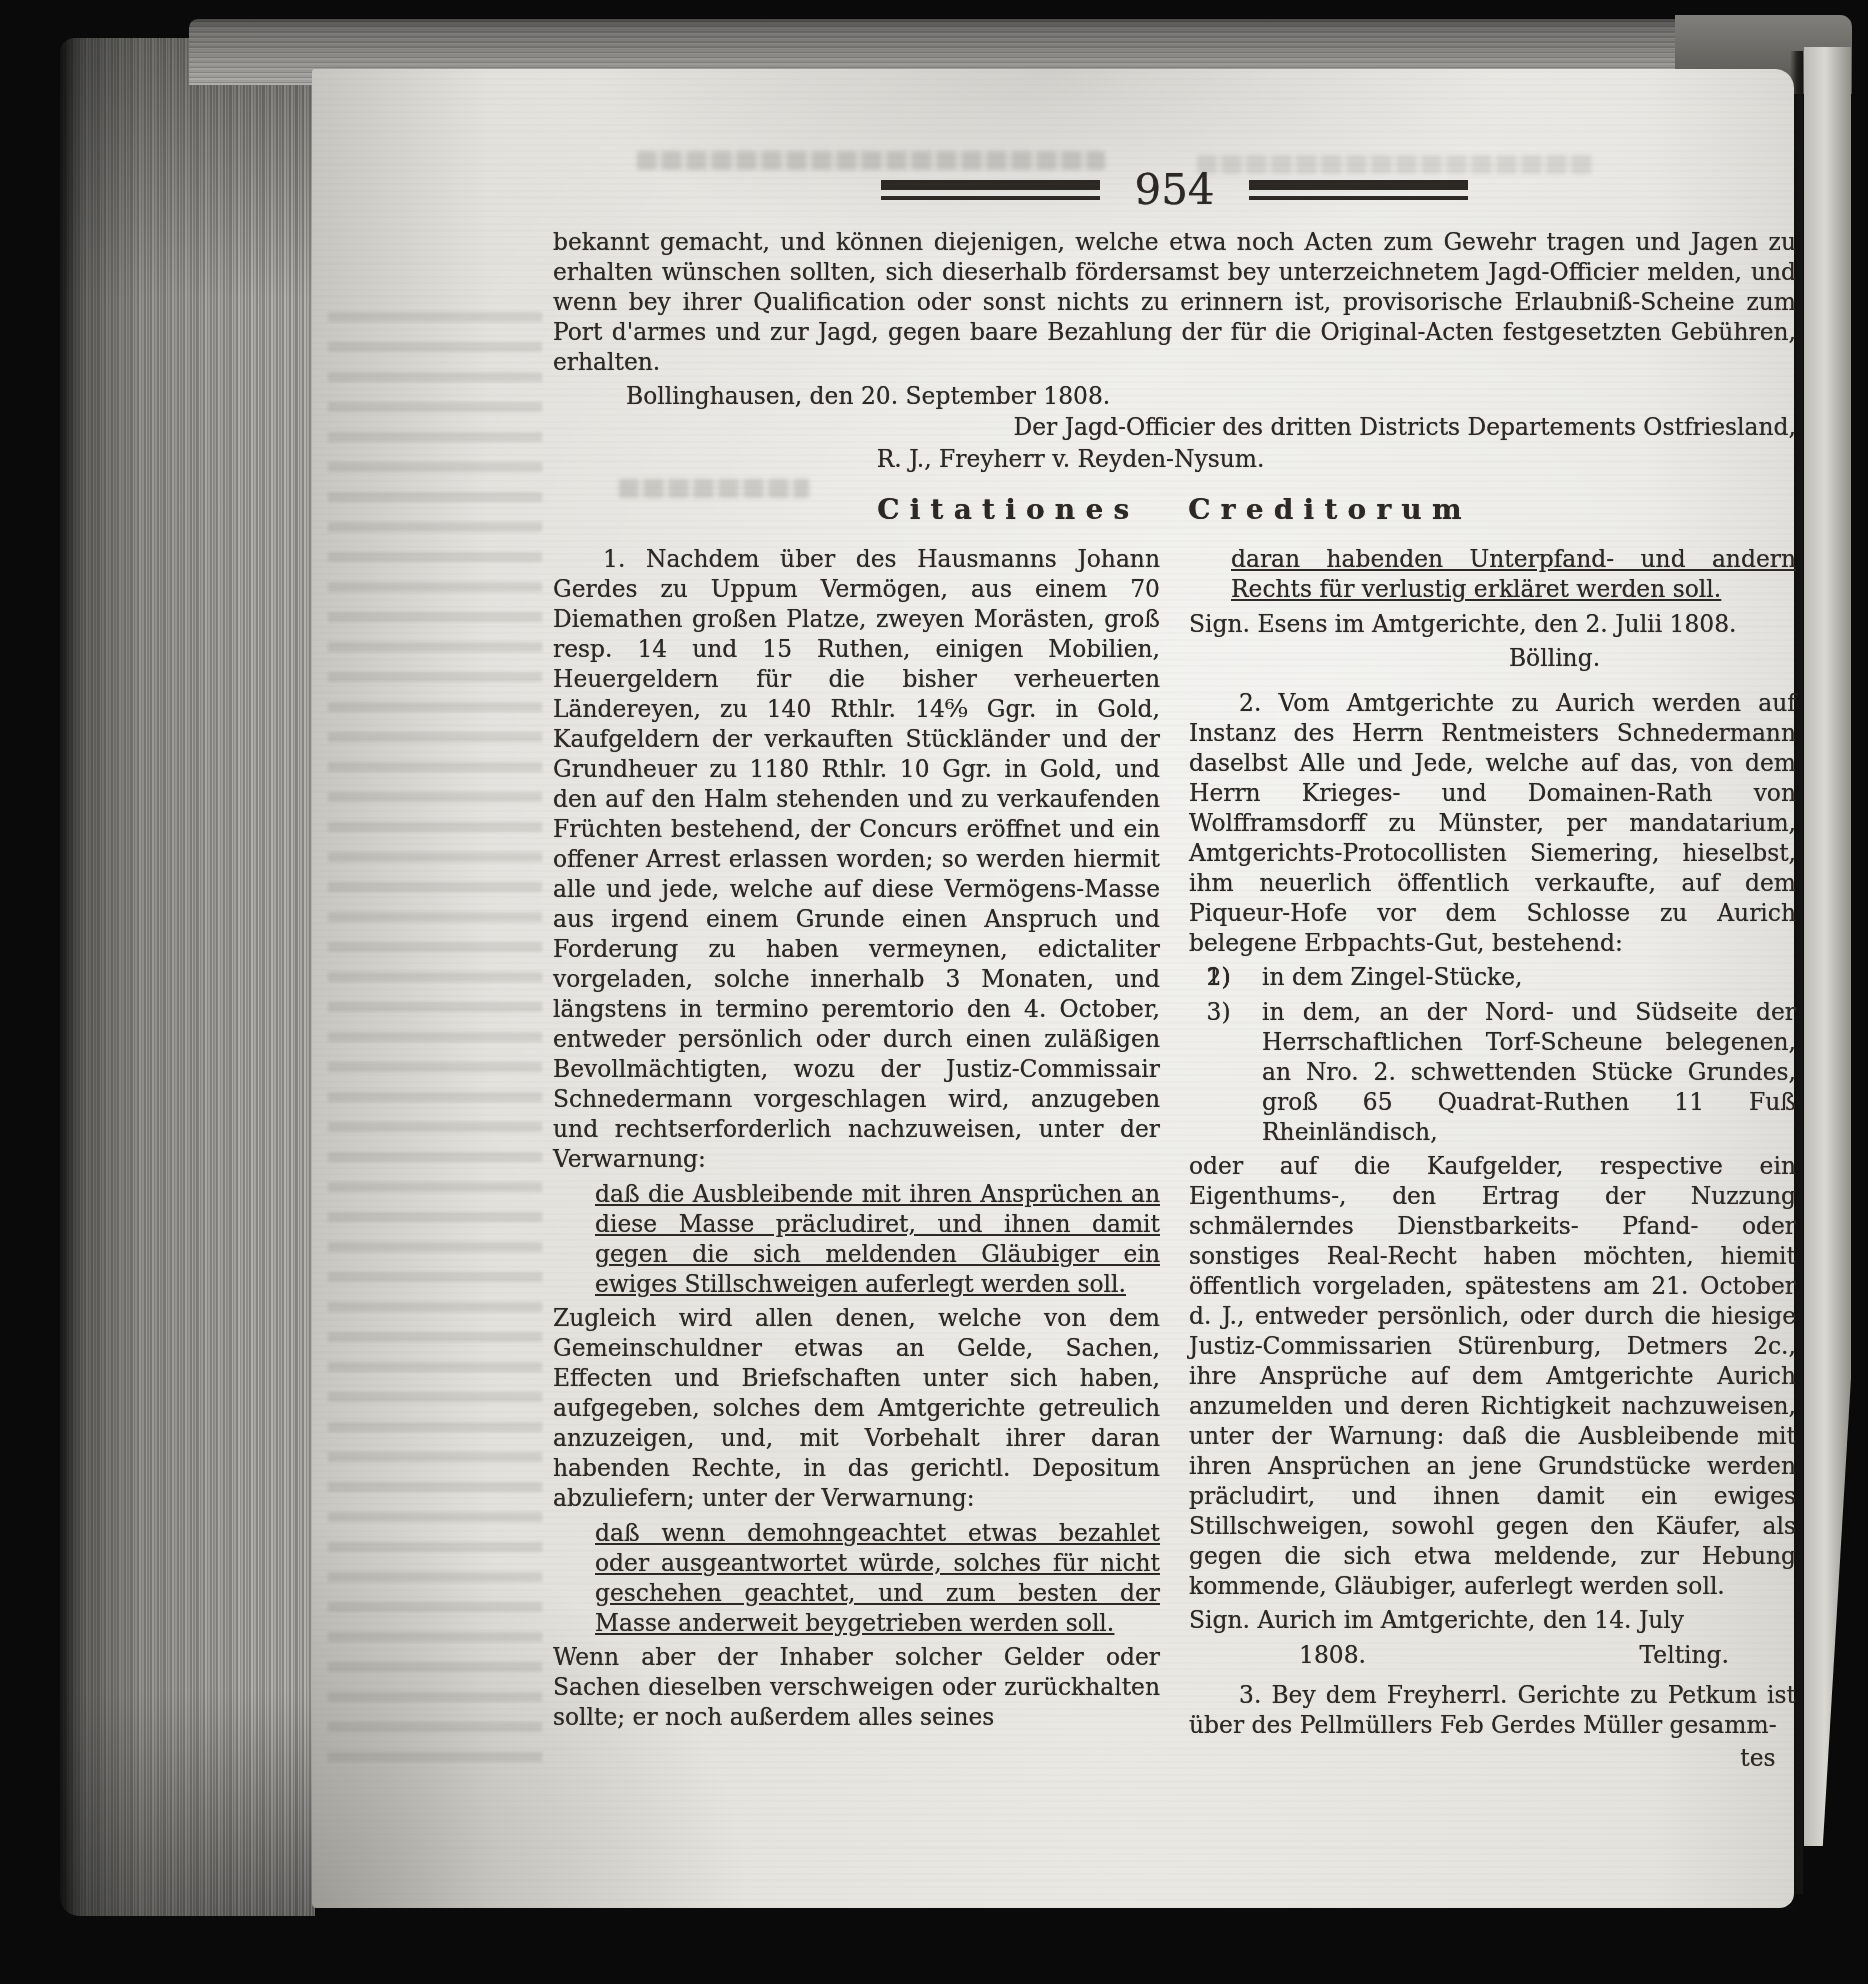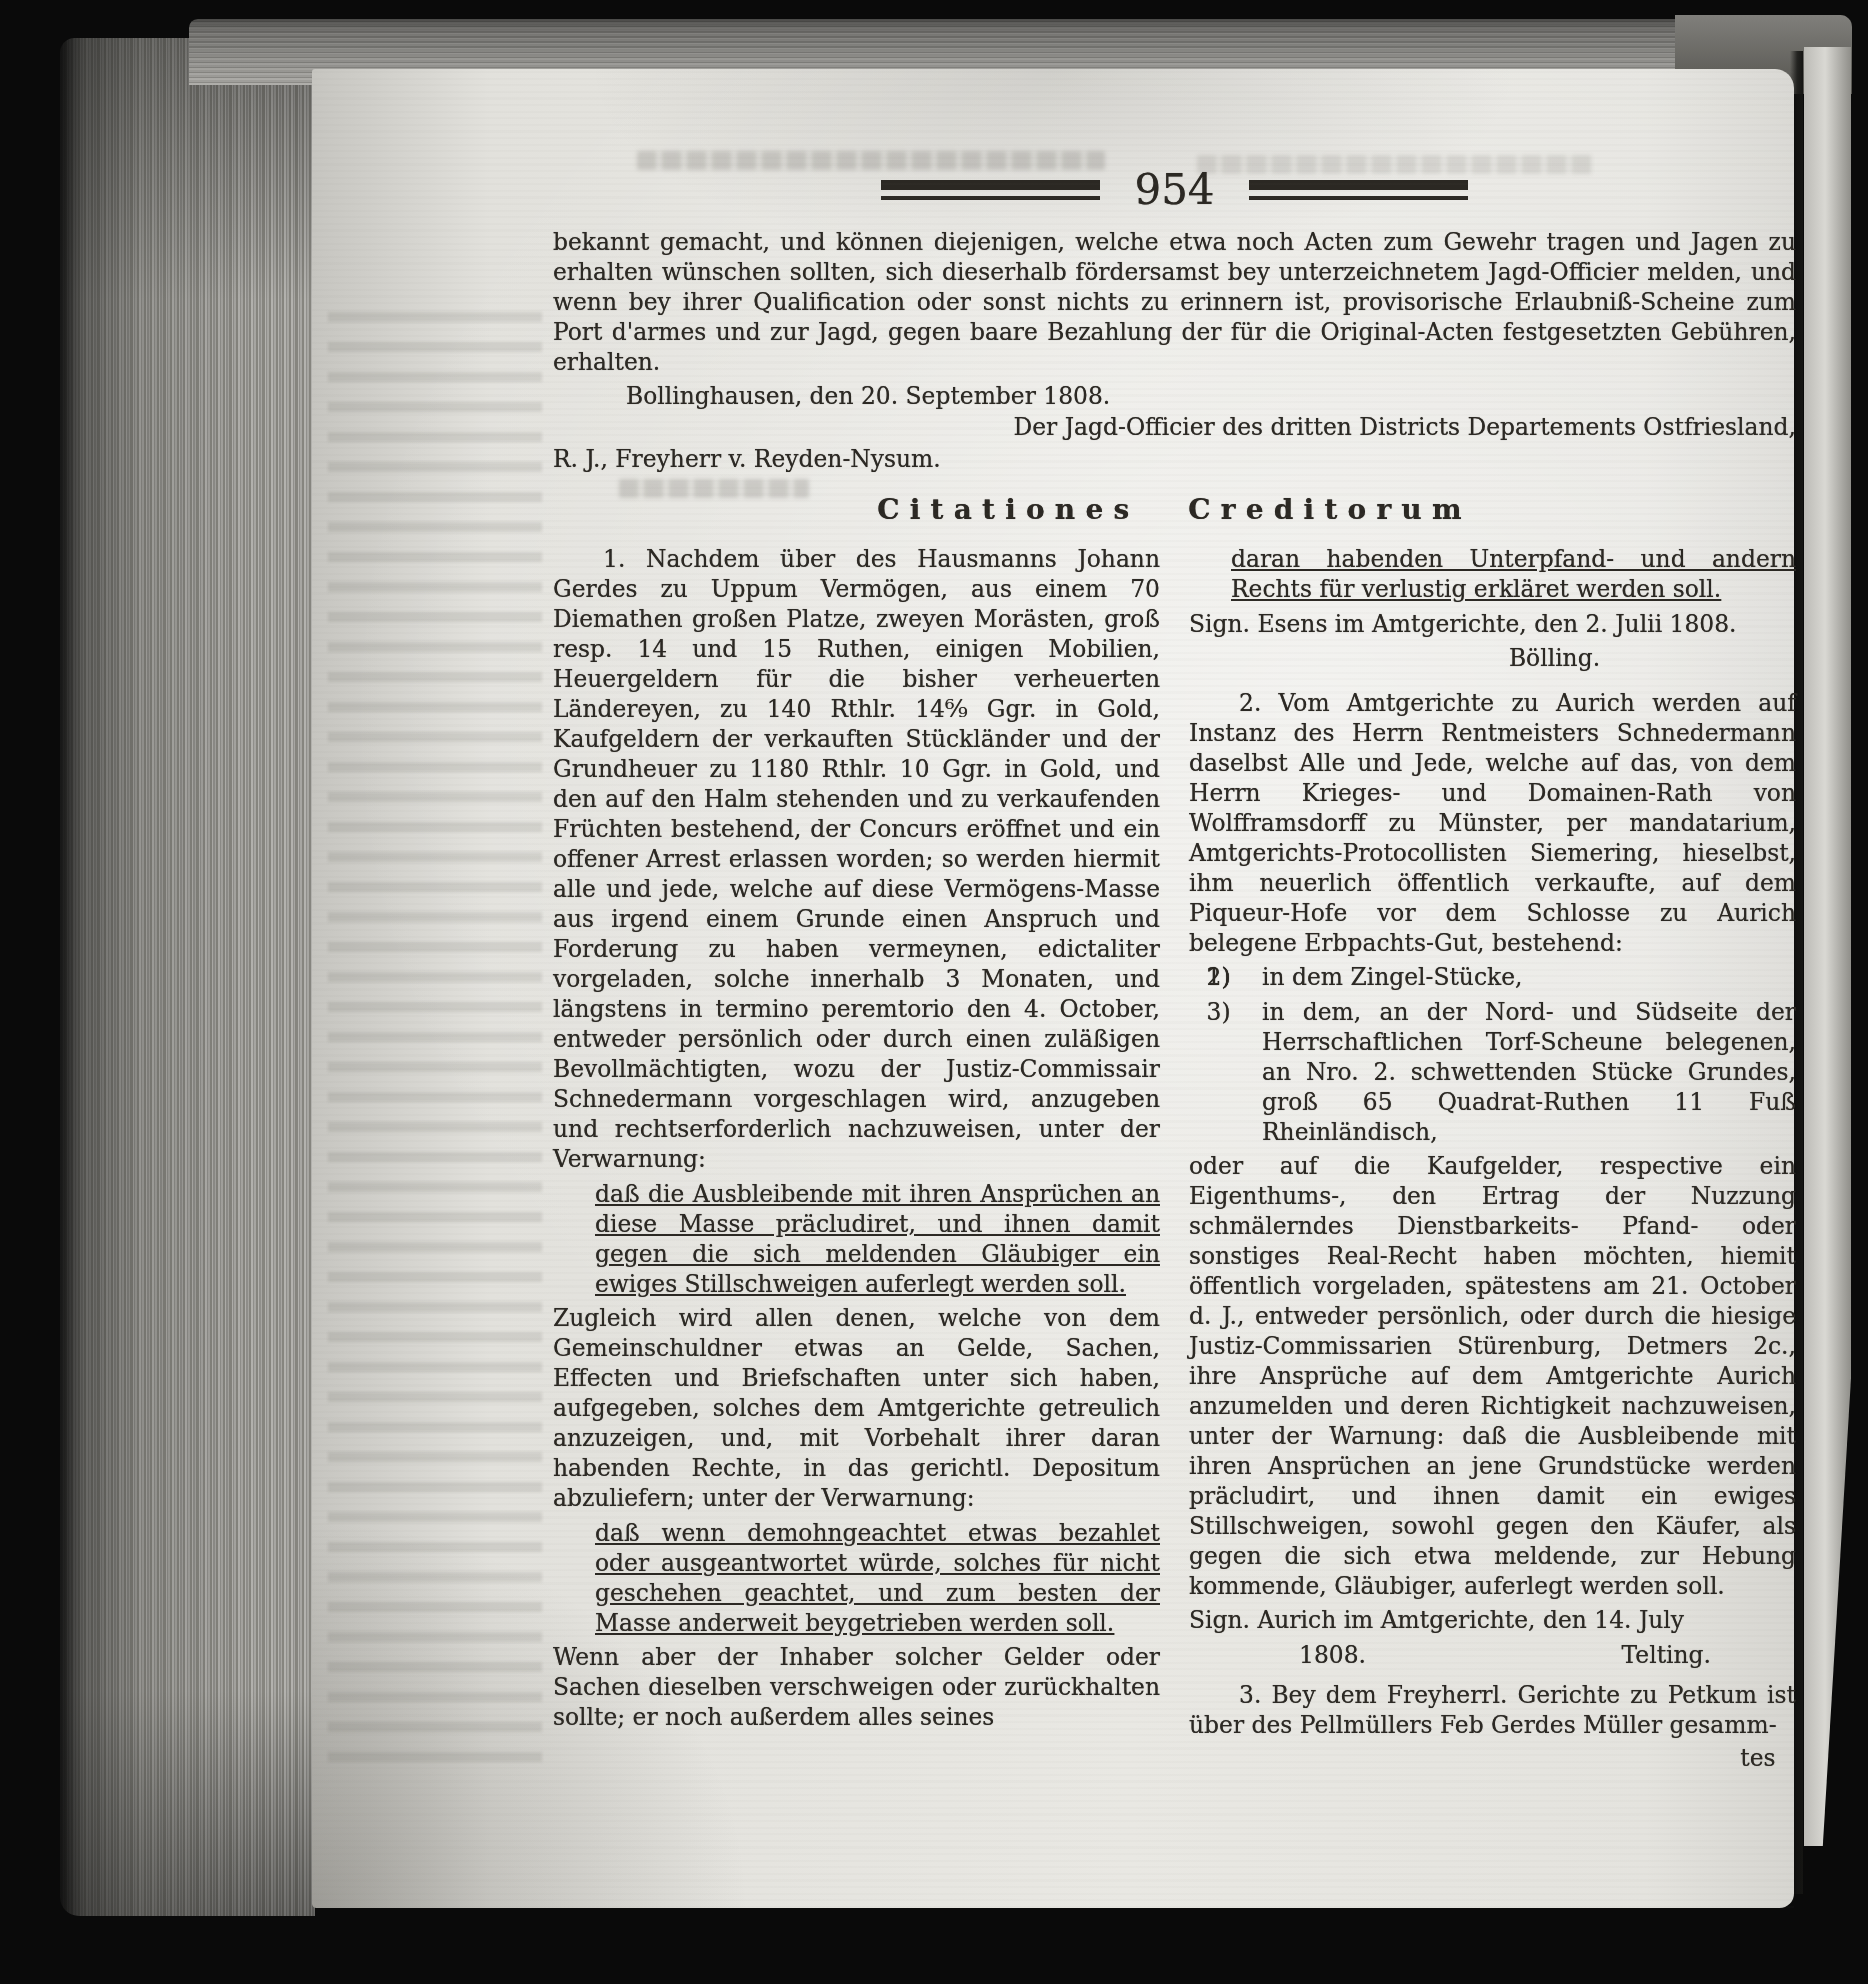--- a/index.html
+++ b/index.html
@@ -73,36 +73,36 @@
     text-shadow:0 0 0.7px rgba(43,40,35,.75);
   }
   .pagenum-row{display:flex;align-items:center;justify-content:center;gap:34px;height:38px;margin-bottom:17.6px;}
   .rule{width:219px;}
   .bar-thick{height:9.5px;background:var(--ink);}
   .bar-thin{height:3.7px;background:var(--ink);margin-top:5.9px;}
   .pagenum{font-size:42px;line-height:1;}
   p{margin:0 0 4.4px 0;text-align:justify;}
   .dateline{margin:1.5px 0 1.5px 73px;text-align:left;}
   .sig-title{text-align:right;margin-bottom:1.5px;}
-  .sig-name{text-align:left;padding-right:208px;margin-bottom:0;}
+  .sig-name{text-align:center;padding-right:208px;margin-bottom:0;}
   .section-heading{
     margin:22px 0 20.5px;text-align:center;font-weight:bold;
     font-size:28px;line-height:1;letter-spacing:10.2px;word-spacing:29px;
   }
   .columns{display:flex;gap:29px;align-items:flex-start;}
   .col{width:607px;}
   .first-indent{text-indent:50px;}
   .hang{margin-left:42px;text-decoration:underline;}
   .sign-line{text-align:left;}
   .sign-name-center{text-align:center;padding-left:124px;margin-bottom:14.6px;}
   .li{position:relative;padding-left:73px;margin-bottom:4.4px;text-align:justify;}
   .li .marker{position:absolute;left:17.6px;}
   .sign-row2{display:flex;margin-bottom:10.2px;}
   .sign-row2 .year{margin-left:110px;}
-  .sign-row2 .name{margin-left:auto;margin-right:85px;}
+  .sign-row2 .name{margin-left:auto;margin-right:67px;}
   .catchword{text-align:right;padding-right:20.5px;margin-top:-1.5px;}
 </style>
 </head>
 <body>
 
 <div class="edge-left"></div>
 <div class="edge-top"></div>
 <div class="corner-tr"></div>
 <div class="gutter-line"></div>
 <div class="next-page-sliver"></div>

